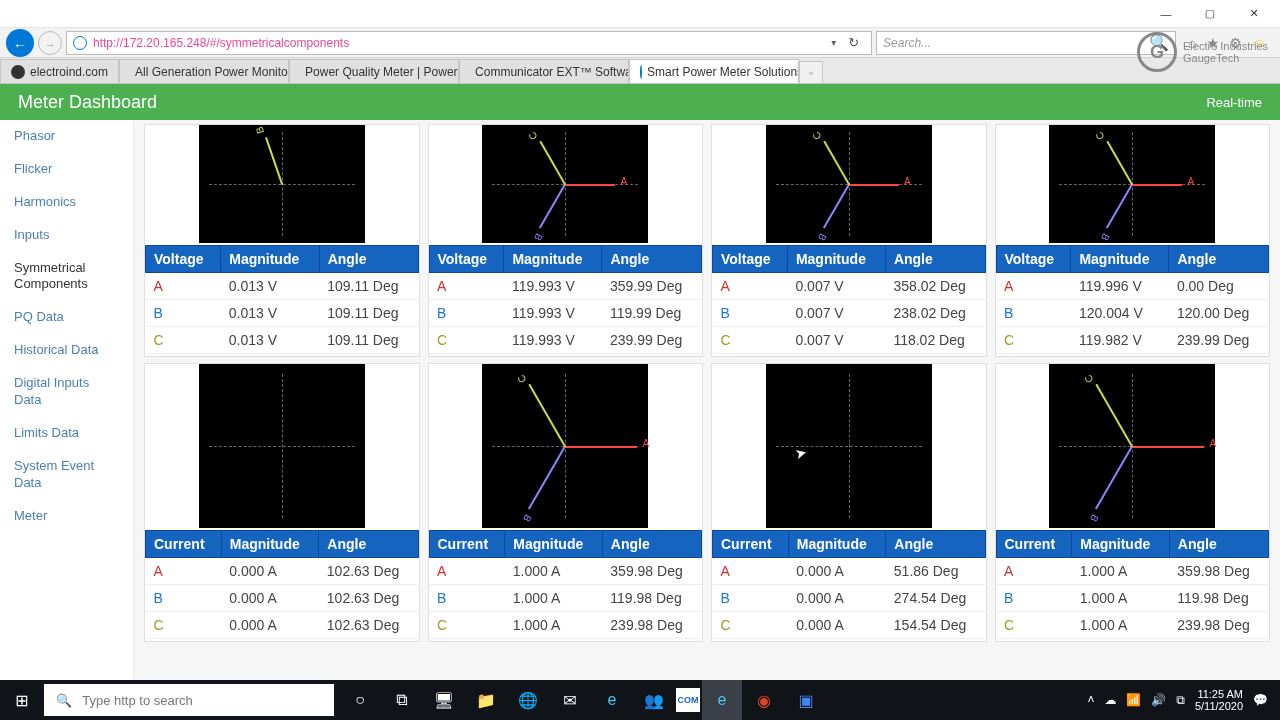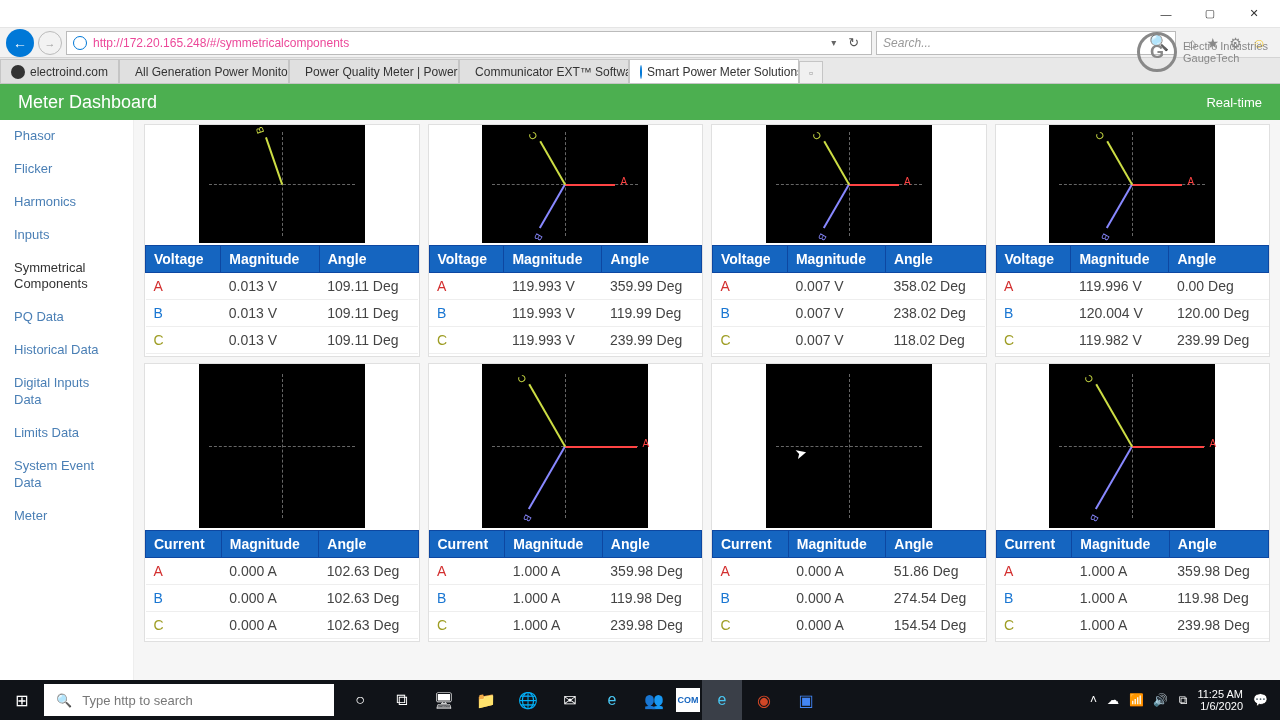--- a/index.html
+++ b/index.html
@@ -475,19 +475,19 @@
     <div class="tb-ic" style="color:#4285f4">▣</div>
   </div>
   <div class="tray">
     <span>˄</span>
     <span>☁</span>
     <span>📶</span>
     <span>🔊</span>
     <span>⧉</span>
     <div class="clock">
       <div>11:25 AM</div>
-      <div>1/6/2020</div>
+      <div>5/11/2020</div>
     </div>
     <span>💬</span>
   </div>
 </div>
 
 <div class="cursor">➤</div>
 
 </body></html>

